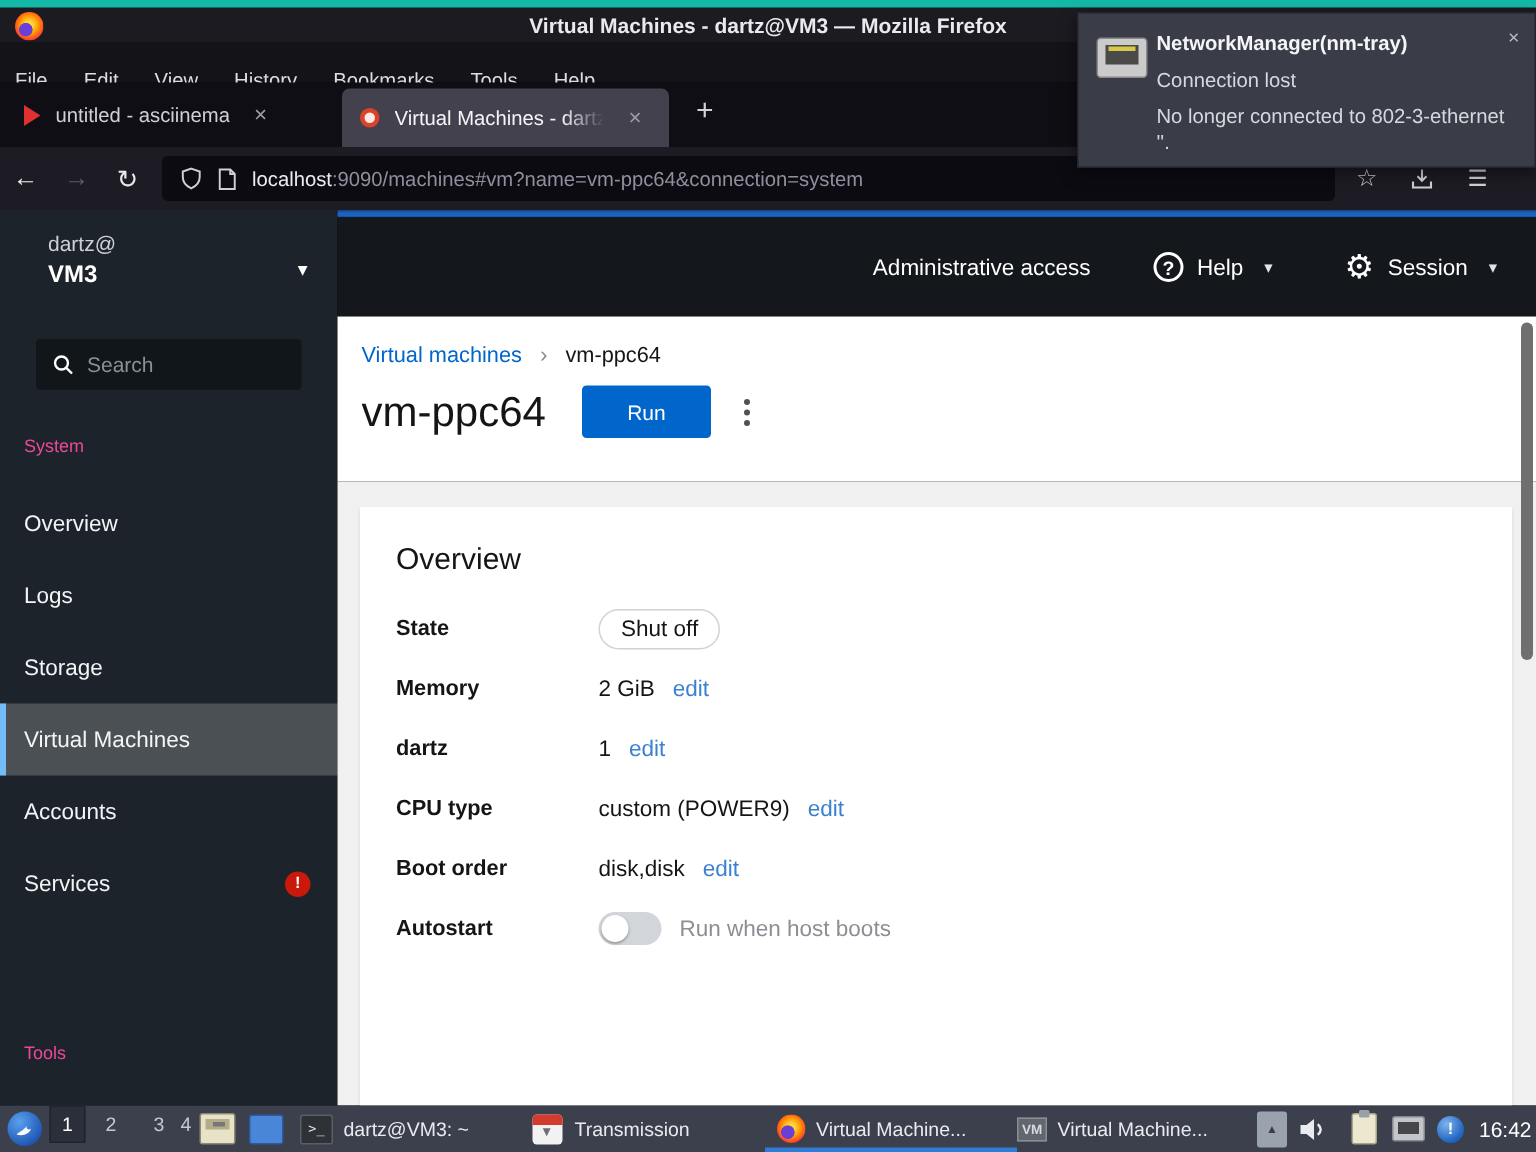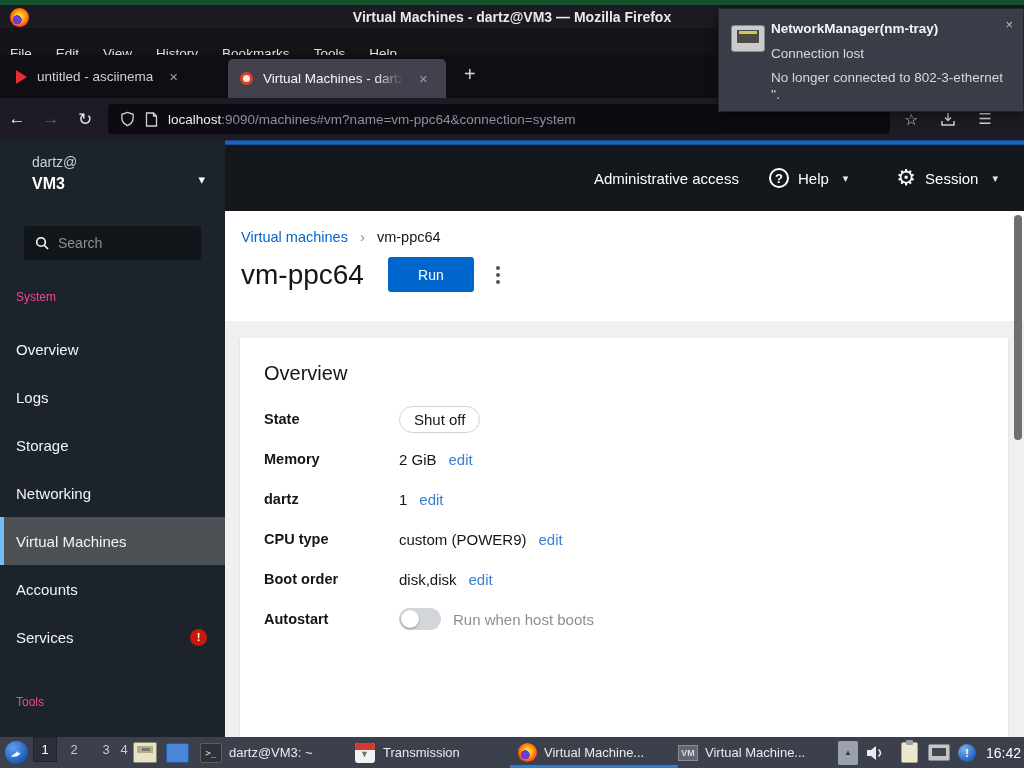--- a/index.html
+++ b/index.html
@@ -1,21 +1,21 @@
 <!DOCTYPE html>
 <html><head>
 <meta charset="utf-8">
 <style>
   * { margin:0; padding:0; box-sizing:border-box; }
   body { font-family:"Liberation Sans", sans-serif; background:#000; }
   #screen { position:relative; width:1024px; height:768px; overflow:hidden; background:#000; }
 
   
   .titlebar { position:absolute; left:0; top:0; width:1024px; height:28px;
-    background:#1c1b22; border-top:5px solid #14532d; }
+    background:#1c1b22; border-top:5px solid #14b8a6; }
   .ff-logo { position:absolute; left:10px; top:3px; width:19px; height:19px; border-radius:50%;
     background: radial-gradient(circle at 38% 62%, #6a3fd8 0 26%, rgba(0,0,0,0) 28%),
                 radial-gradient(circle at 50% 45%, #ffd43b 0 18%, #ff9500 45%, #ff3b30 72%, #a9157e 100%); }
   .win-title { position:absolute; left:0; top:4px; width:1024px; text-align:center;
     color:#e9e9ee; font-size:14px; font-weight:bold; }
 
   .menubar { position:absolute; left:0; top:28px; width:1024px; height:27px;
     background:#141318; display:flex; align-items:center; gap:24px; padding-left:10px;
     color:#dddde3; font-size:13.5px; }
   .menubar span::first-letter { text-decoration:underline; }
@@ -228,42 +228,39 @@
       <div class="sb-items">
         <div class="sb-item">
             <span>Overview</span>
           </div>
         <div class="sb-item">
             <span>Logs</span>
           </div>
         <div class="sb-item">
             <span>Storage</span>
           </div>
-        <div class="sb-item">
-            <span>Networking</span>
-          </div>
         <div class="sb-item selected">
             <span>Virtual Machines</span>
           </div>
         <div class="sb-item">
             <span>Accounts</span>
           </div>
         <div class="sb-item">
           <span>Services</span>
           <span class="sb-badge">!</span>
         </div>
       </div>
       <div class="sb-section" style="top:555px;">Tools</div>
     </div>
 
     <div class="main">
       <div class="accent"></div>
 
       <div class="masthead">
-        <span style="margin-right:30px;">Administrative access</span>
+        <span style="margin-right:42px;">Administrative access</span>
         <div class="mh-group" style="margin-right:48px;">
           <span class="help-ico">?</span>
           <span>Help</span>
           <span class="mh-caret">▾</span>
         </div>
         <div class="mh-group">
           <span class="gear-ico">⚙</span>
           <span>Session</span>
           <span class="mh-caret">▾</span>
         </div>

